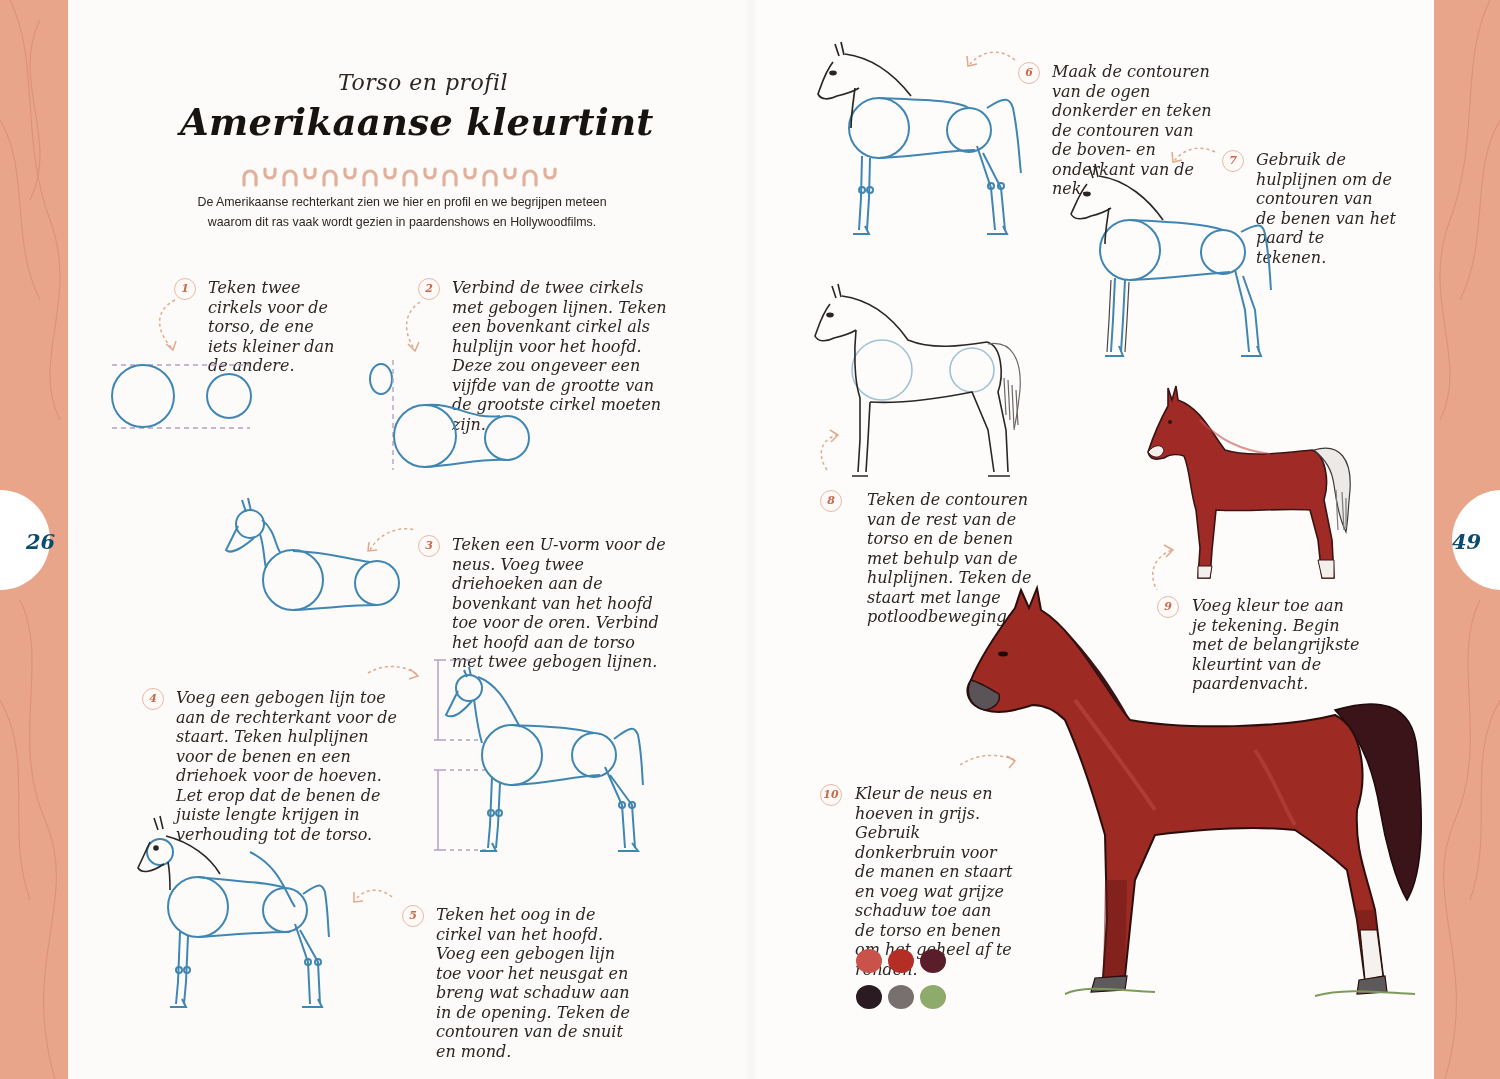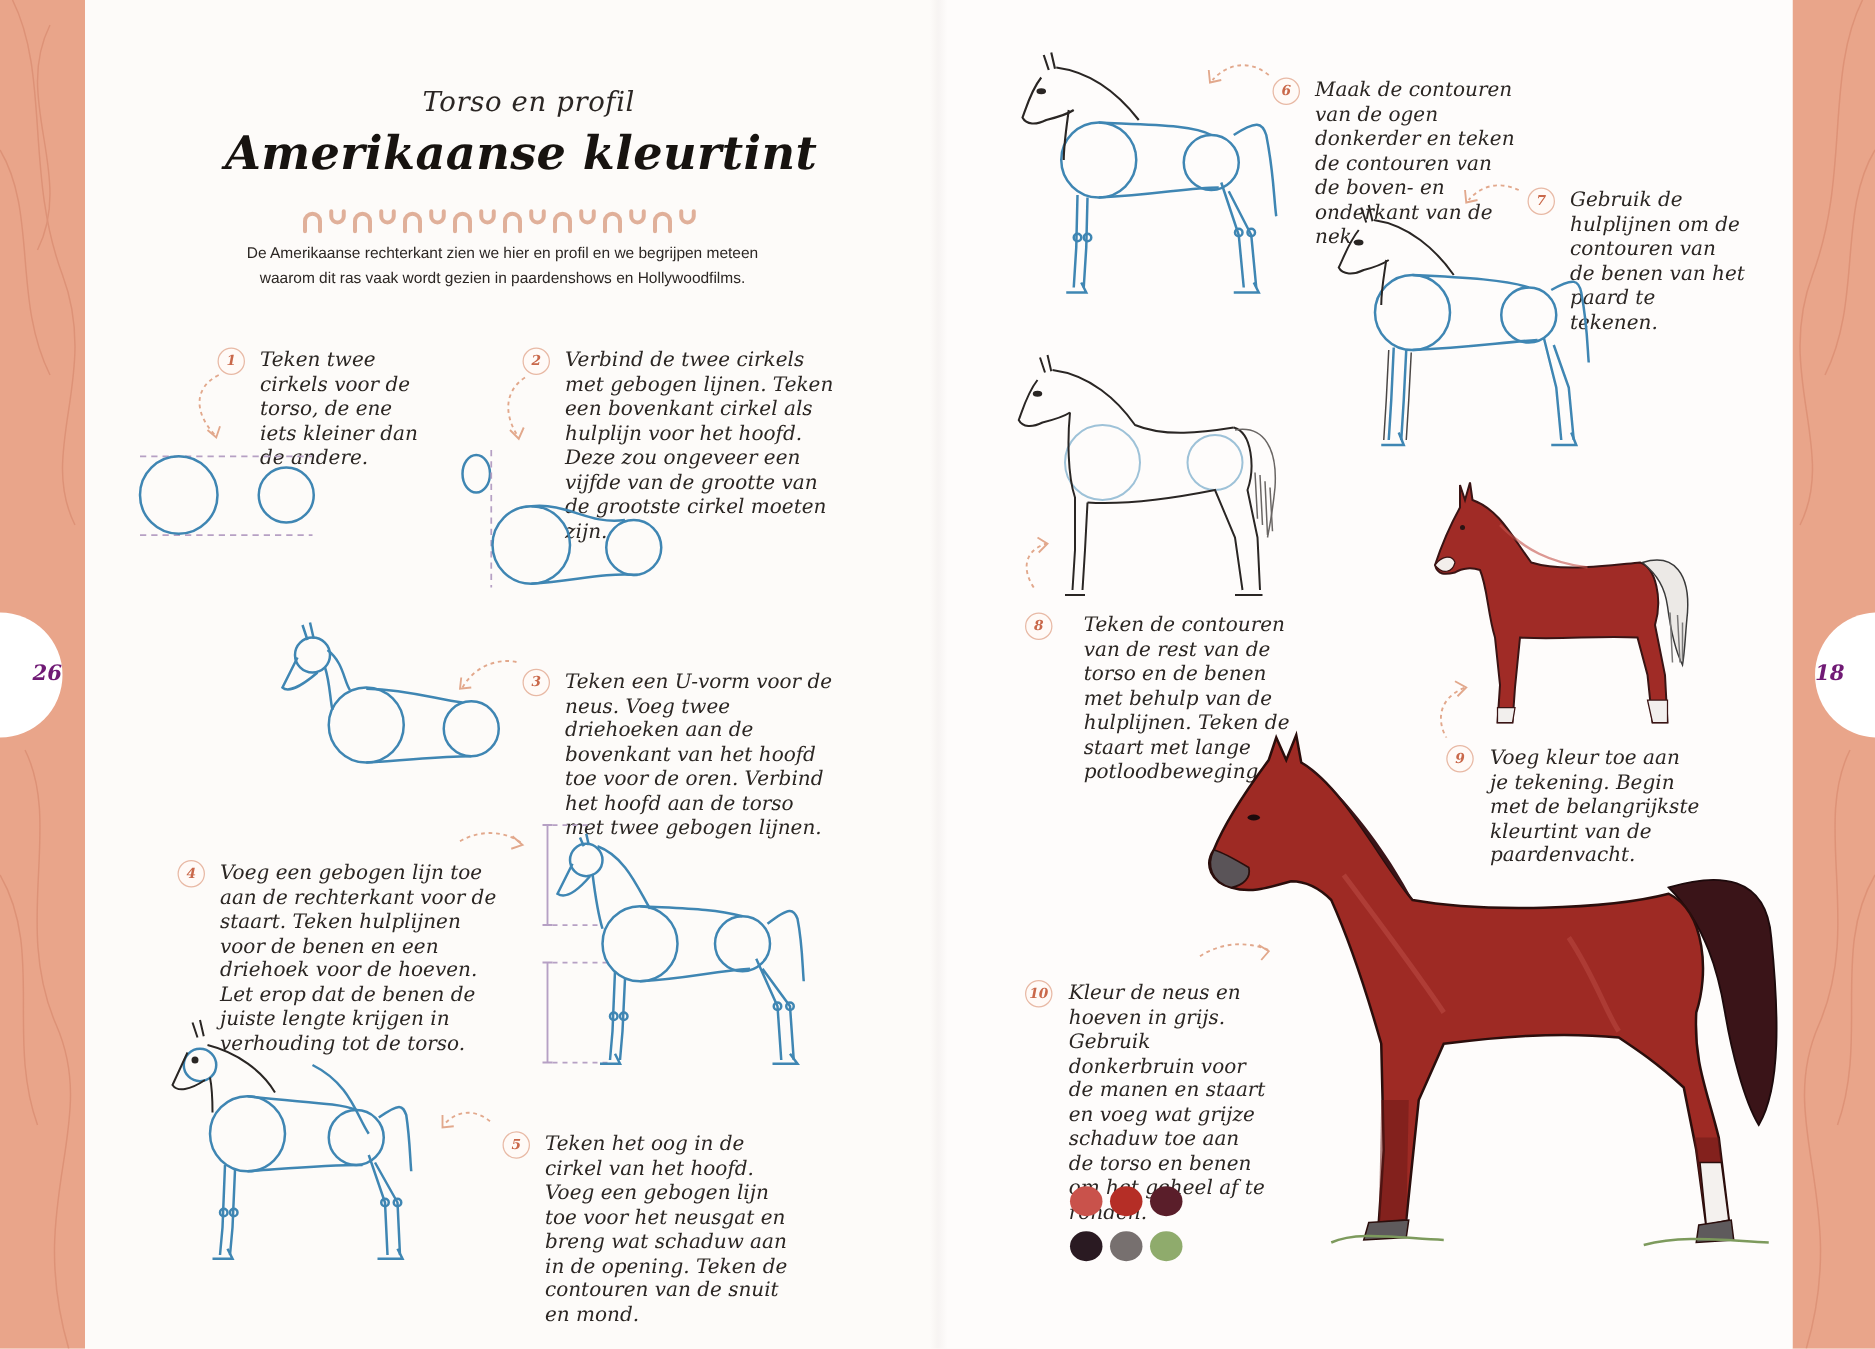--- a/index.html
+++ b/index.html
@@ -6,21 +6,21 @@
   html, body { width: 1500px; height: 1079px; overflow: hidden; background: #fdfbf9; }
   body { position: relative; font-family: "DejaVu Sans", sans-serif; color: #2a2522; }
 
   .edge { position: absolute; top: 0; height: 1079px; background: #e9a58a; overflow: hidden; }
   .edge.left { left: 0; width: 68px; }
   .edge.right { right: 0; width: 66px; }
   .edge svg { position: absolute; inset: 0; }
   .pagenum-disc { position: absolute; width: 100px; height: 100px; border-radius: 50%; background: #ffffff; top: 490px; }
   .edge.left .pagenum-disc { left: -50px; }
   .edge.right .pagenum-disc { right: -52px; }
-  .pagenum { position: absolute; top: 529px; font-family: "DejaVu Serif", serif; font-weight: bold; font-style: italic; font-size: 17px; color: #701a75; }
+  .pagenum { position: absolute; top: 529px; font-family: "DejaVu Serif", serif; font-weight: bold; font-style: italic; font-size: 21px; color: #0c4a6e; }
   .pagenum.left { left: 26px; }
   .pagenum.right { left: 1452px; }
 
   .page { position: absolute; top: 0; height: 1079px; background: #fdfbf9; }
   .page.left { left: 68px; width: 682px; }
   .page.right { left: 750px; width: 684px; background: #fefcfb; }
   .gutter { position: absolute; left: 744px; top: 0; width: 14px; height: 1079px; background: linear-gradient(90deg, rgba(0,0,0,0) 0%, rgba(120,100,90,0.05) 50%, rgba(0,0,0,0) 100%); }
 
   .subtitle { position: absolute; left: 338px; top: 70px; font-family: "DejaVu Serif", serif; font-style: italic; font-size: 22px; color: #2b2624; letter-spacing: 0.5px; }
   .title { position: absolute; left: 180px; top: 100px; font-family: "DejaVu Serif", serif; font-style: italic; font-weight: bold; font-size: 37px; color: #171310; letter-spacing: 0.3px; }
@@ -54,21 +54,21 @@
     <g stroke="#d98b70" stroke-width="1.2" fill="none" opacity="0.7">
       <path d="M56 0 C26 60, 46 140, 16 220 S 36 360, 6 420"></path>
       <path d="M66 120 C36 170, 56 240, 26 300"></path>
       <path d="M46 600 C16 660, 56 740, 21 820 S 46 960, 11 1079"></path>
       <path d="M66 700 C31 760, 61 830, 36 900"></path>
     </g>
   </svg>
   <div class="pagenum-disc"></div>
 </div>
 <div class="pagenum left">26</div>
-<div class="pagenum right">18</div>
+<div class="pagenum right">49</div>
 
 <div class="page left"></div>
 <div class="page right"></div>
 <div class="gutter"></div>
 
 <div class="subtitle">Torso en profil</div>
 <div class="title">Amerikaanse kleurtint</div>
 <svg class="horseshoes" viewBox="0 0 320 26">
   <g fill="none" stroke="#e0b09a" stroke-width="3.2" stroke-linecap="round">
     <path d="M6 22 V14 a6 6 0 0 1 12 0 V22"></path>

